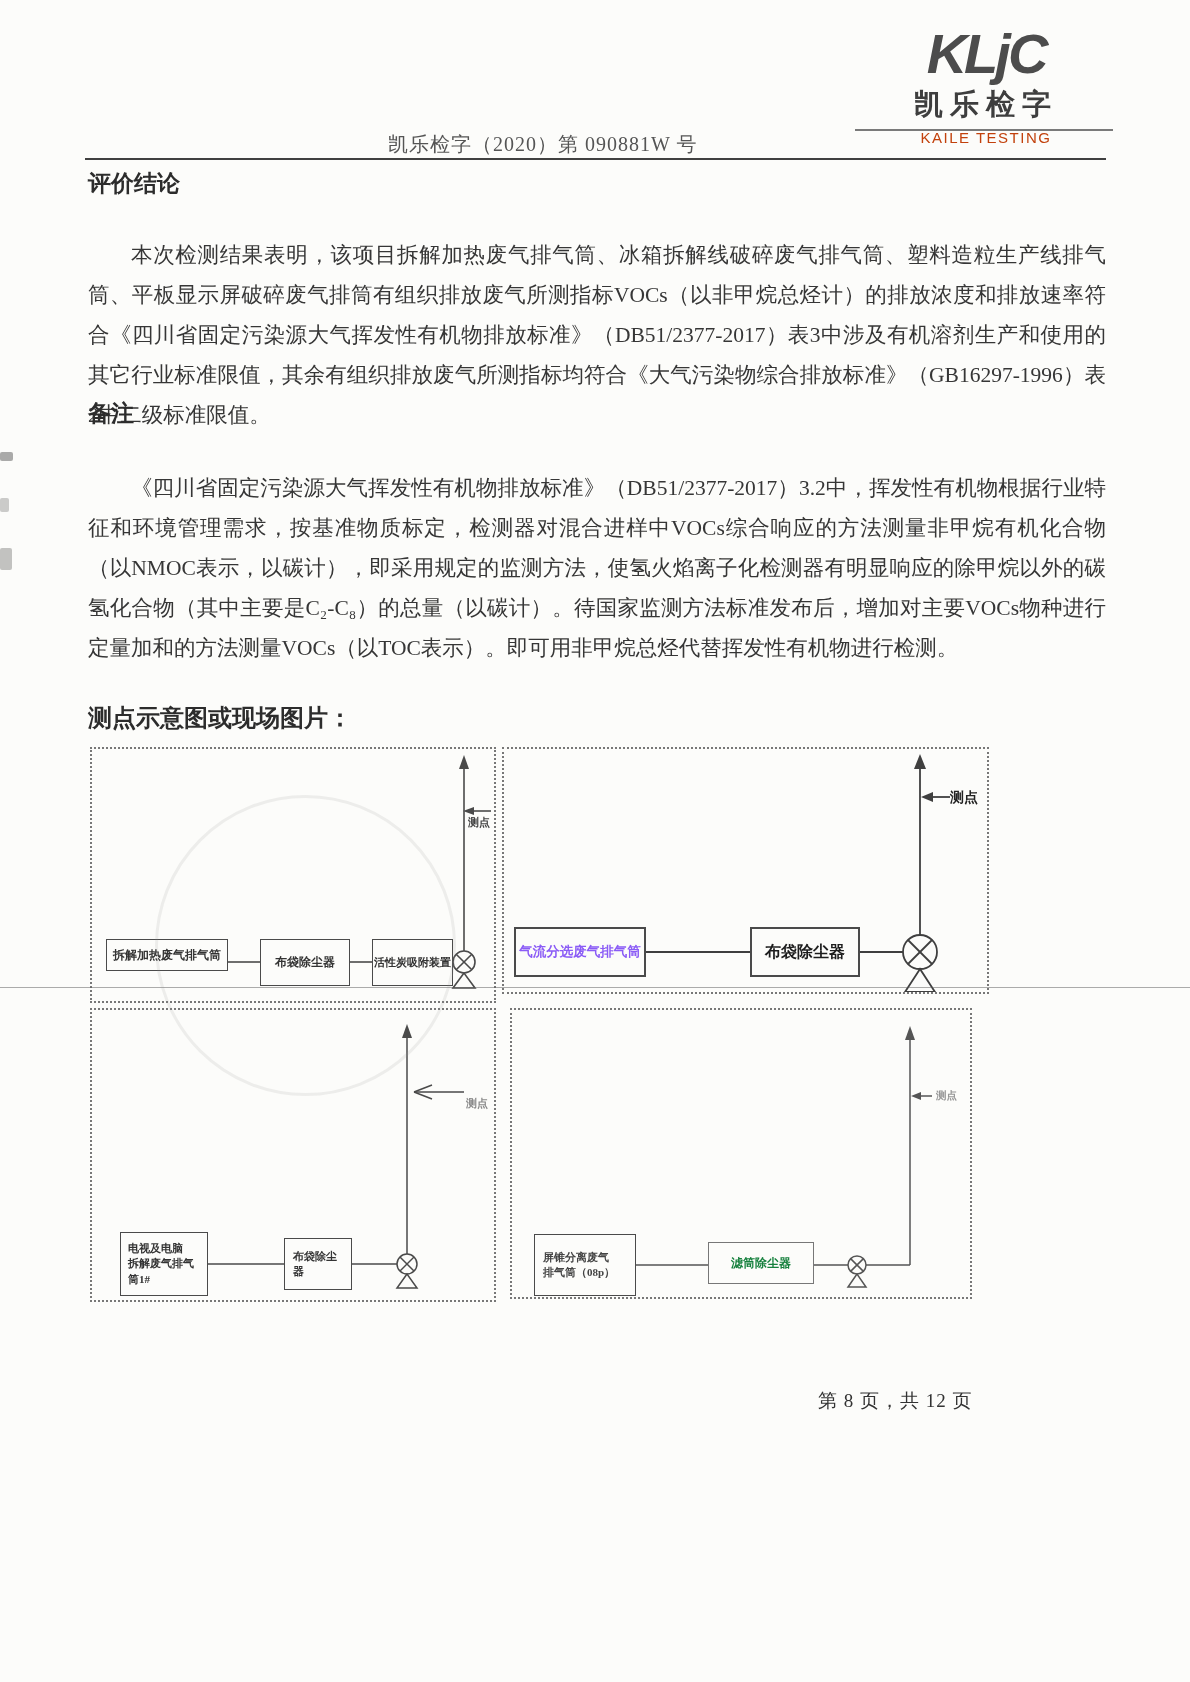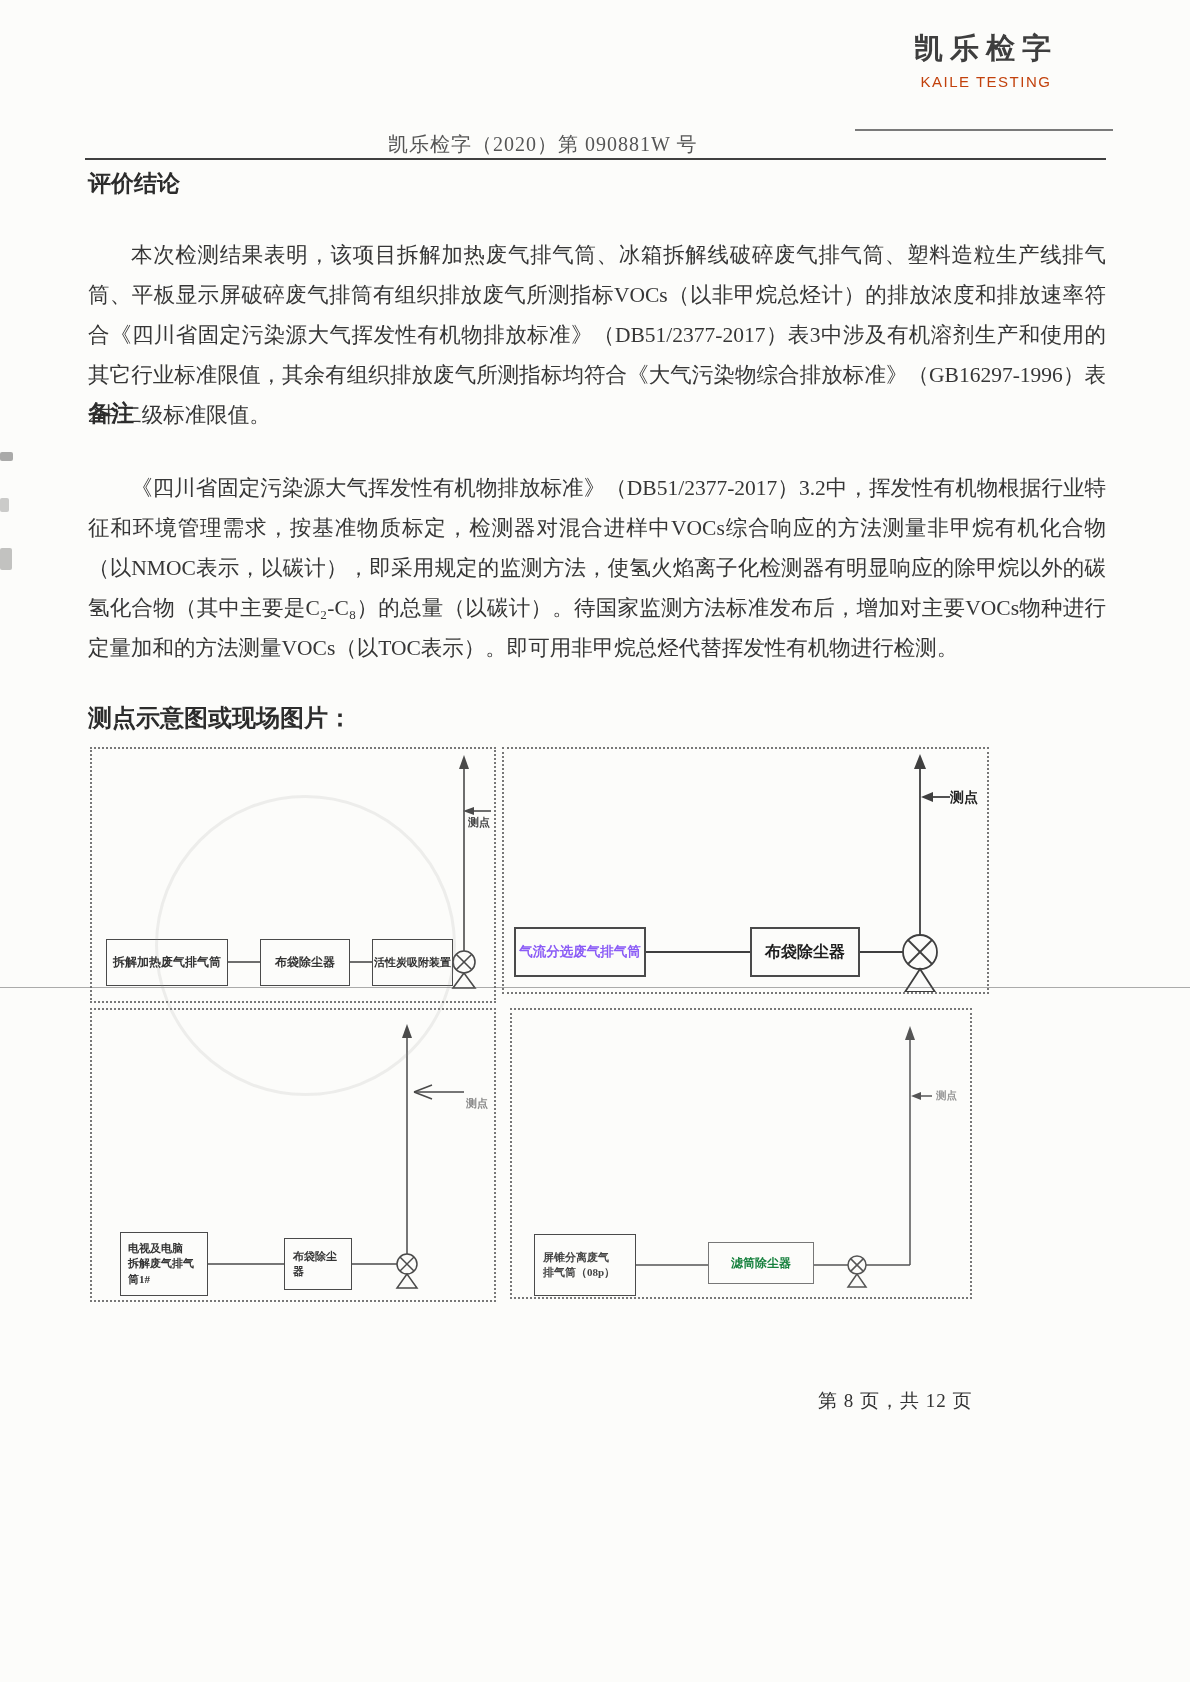--- a/index.html
+++ b/index.html
@@ -42,20 +42,21 @@
   .stamp-ghost{position:absolute;left:155px;top:795px;width:295px;height:295px;border-radius:50%;
     border:3px solid rgba(150,150,150,0.14);}
   .smudge{position:absolute;left:0;background:rgba(70,70,70,0.45);border-radius:2px;}
   
   .footer{position:absolute;left:818px;top:1388px;font-size:19px;color:#333;letter-spacing:1px;}
 </style>
 </head>
 <body>
 
 <div class="logo">
+  <div class="logo-brand">KLjC</div>
   <div class="logo-cn">凯乐检字</div>
   <div class="logo-en">KAILE TESTING</div>
 </div>
 <div class="logo-rule"></div>
 
 <div class="doc-number">凯乐检字（2020）第 090881W 号</div>
 <div class="head-rule"></div>
 
 <div class="h1" style="top:168px">评价结论</div>
 <div class="para" style="top:203px">本次检测结果表明，该项目拆解加热废气排气筒、冰箱拆解线破碎废气排气筒、塑料造粒生产线排气筒、平板显示屏破碎废气排筒有组织排放废气所测指标VOCs（以非甲烷总烃计）的排放浓度和排放速率符合《四川省固定污染源大气挥发性有机物排放标准》（DB51/2377-2017）表3中涉及有机溶剂生产和使用的其它行业标准限值，其余有组织排放废气所测指标均符合《大气污染物综合排放标准》（GB16297-1996）表2中二级标准限值。</div>
@@ -73,21 +74,21 @@
       <line x1="258" y1="213" x2="280" y2="213"></line>
       <circle cx="372" cy="213" r="11"></circle>
       <line x1="364.2" y1="205.2" x2="379.8" y2="220.8"></line>
       <line x1="379.8" y1="205.2" x2="364.2" y2="220.8"></line>
       <path d="M372 224 L361 239 L383 239 Z"></path>
       <line x1="399" y1="62" x2="378" y2="62"></line>
     </g>
     <polygon points="372,6 367,20 377,20" fill="#4a4a4a"></polygon>
     <polygon points="371,62 382,58 382,66" fill="#4a4a4a"></polygon>
   </svg>
-  <div class="fbox" style="left:14px;top:190px;width:122px;height:47px;font-size:12px">拆解加热废气排气筒</div>
+  <div class="fbox" style="left:14px;top:190px;width:122px;height:32px;font-size:12px">拆解加热废气排气筒</div>
   <div class="fbox" style="left:168px;top:190px;width:90px;height:47px;font-size:12px">布袋除尘器</div>
   <div class="fbox" style="left:280px;top:190px;width:81px;height:47px;font-size:11px">活性炭吸附装置</div>
   <span class="pt-label" style="left:376px;top:66px;font-size:11px">测点</span>
 </div>
 
 <div class="panel" style="left:502px;top:747px;width:483px;height:243px">
   <svg width="483" height="243" viewBox="0 0 483 243">
     <g stroke="#3f3f3f" stroke-width="1.8" fill="none">
       <line x1="416" y1="186" x2="416" y2="16"></line>
       <line x1="142" y1="203" x2="246" y2="203"></line>

